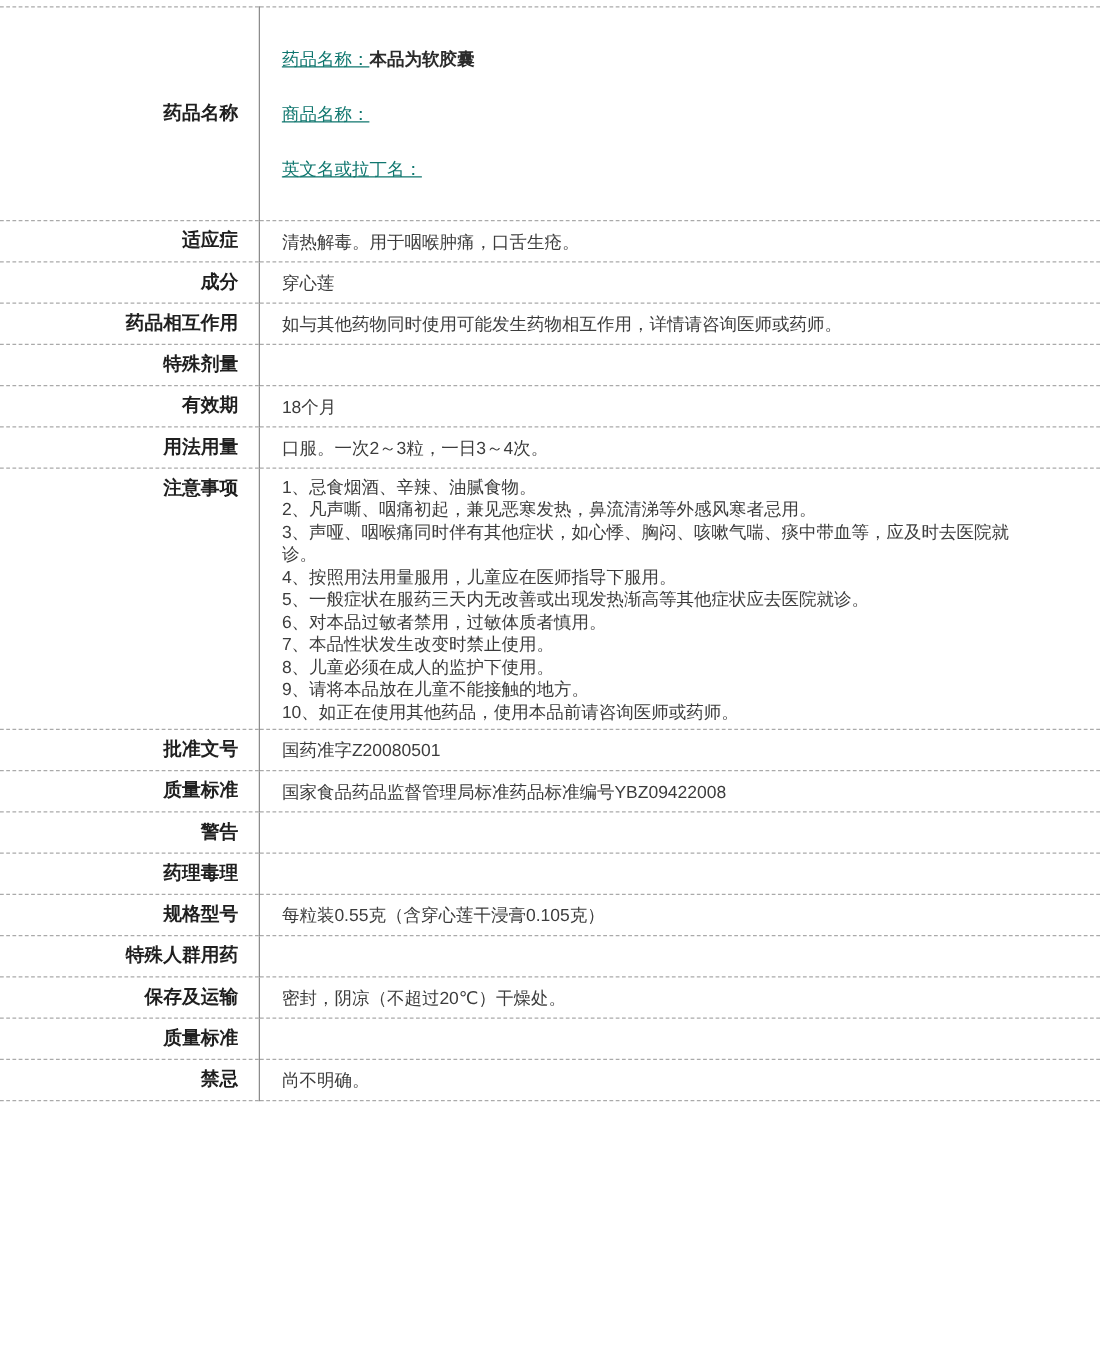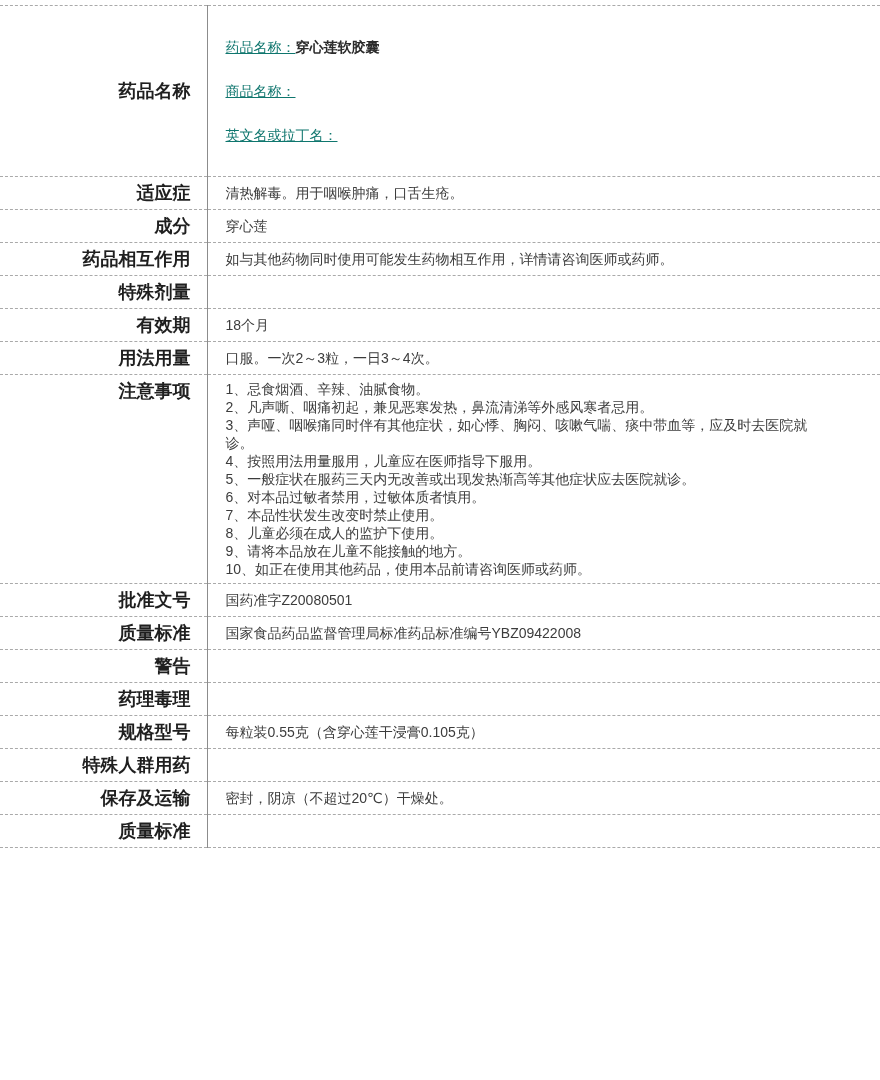--- a/index.html
+++ b/index.html
@@ -23,21 +23,21 @@
     border-top: 1px dashed #aaaaaa;
   }
   table.drug-table tr {
     border-bottom: 1px dashed #aaaaaa;
   }
   td.label {
     width: 207px;
     text-align: right;
     vertical-align: top;
     font-weight: bold;
-    font-size: 18px;
+    font-size: 15px;
     line-height: 22px;
     color: #1f1f1f;
     padding: 5px 16px 5px 0;
     box-sizing: border-box;
   }
   td.value {
     border-left: 1px solid #8c8c8c;
     vertical-align: top;
     font-size: 14px;
     line-height: 22px;
@@ -65,21 +65,21 @@
   <table class="drug-table">
     <colgroup>
         <col style="width:207px">
         <col>
       </colgroup>
 
     <tbody>
         <tr class="first">
       <td class="label">药品名称</td>
       <td class="value">
-        <div class="nameline"><span class="muted">药品名称：</span><span class="strong">穿心莲软胶囊</span></div>
+        <div class="nameline"><span class="muted">药品名称：</span><span class="strong">本品为软胶囊</span></div>
         <div class="nameline"><span class="muted">商品名称：</span><span class="strong"></span></div>
         <div class="nameline"><span class="muted">英文名或拉丁名：</span><span class="strong"></span></div>
       </td>
     </tr>
 
     <tr>
       <td class="label">适应症</td>
       <td class="value">清热解毒。用于咽喉肿痛，口舌生疮。</td>
     </tr>
 
@@ -158,15 +158,19 @@
       <td class="label">保存及运输</td>
       <td class="value">密封，阴凉（不超过20℃）干燥处。</td>
     </tr>
 
 
     <tr>
       <td class="label">质量标准</td>
       <td class="value"></td>
     </tr>
 
+    <tr>
+      <td class="label">禁忌</td>
+      <td class="value">尚不明确。</td>
+    </tr>
   </tbody>
     </table>
 </div>
 
 </body></html>

